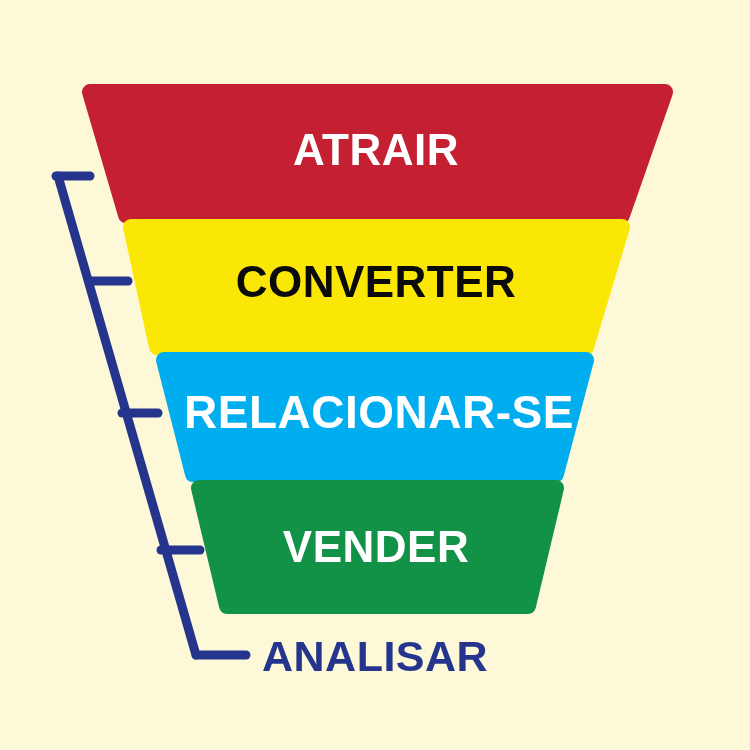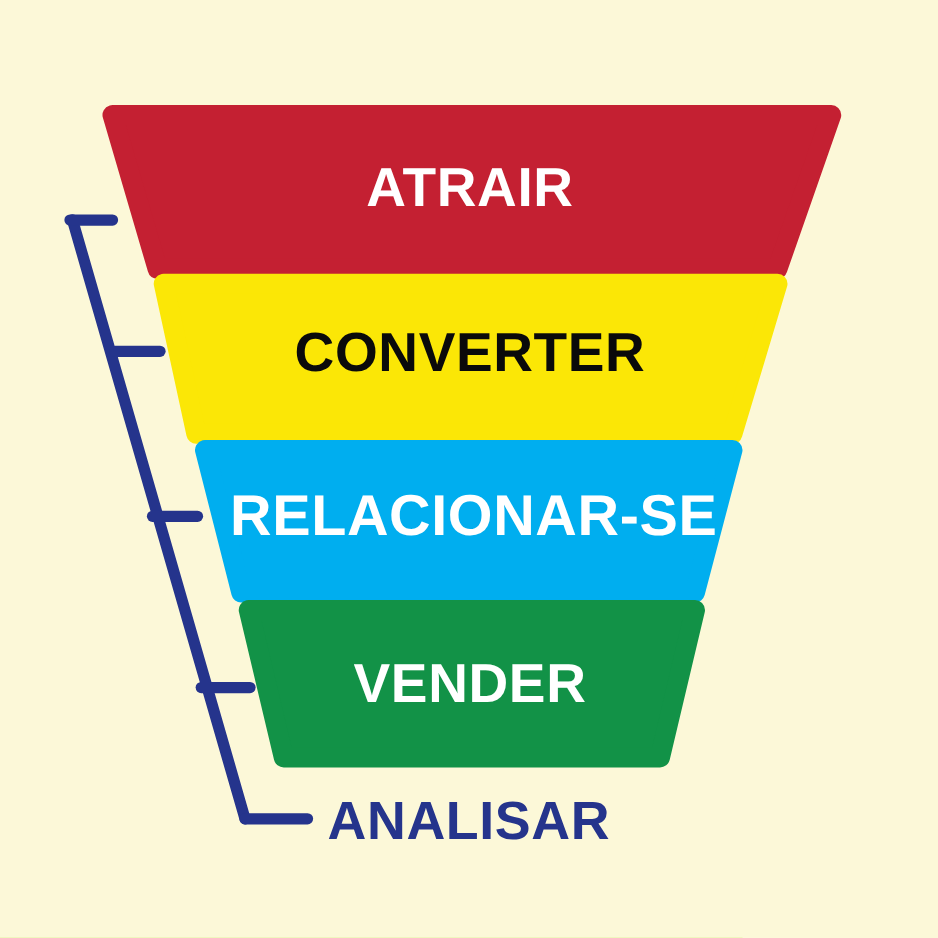--- a/index.html
+++ b/index.html
@@ -10,21 +10,21 @@
     width: 750px;
     height: 750px;
     background: #fcf8d8;
     font-family: "Liberation Sans", sans-serif;
     overflow: hidden;
   }
   #funnel-root {
     position: relative;
     width: 594px;
     height: 750px;
-    background: #bef264;
+    background: #ec4899;
   }
   #funnel-svg {
     position: absolute;
     left: 0;
     top: 0;
     width: 750px;
     height: 750px;
     display: block;
   }
   .stage-label {

